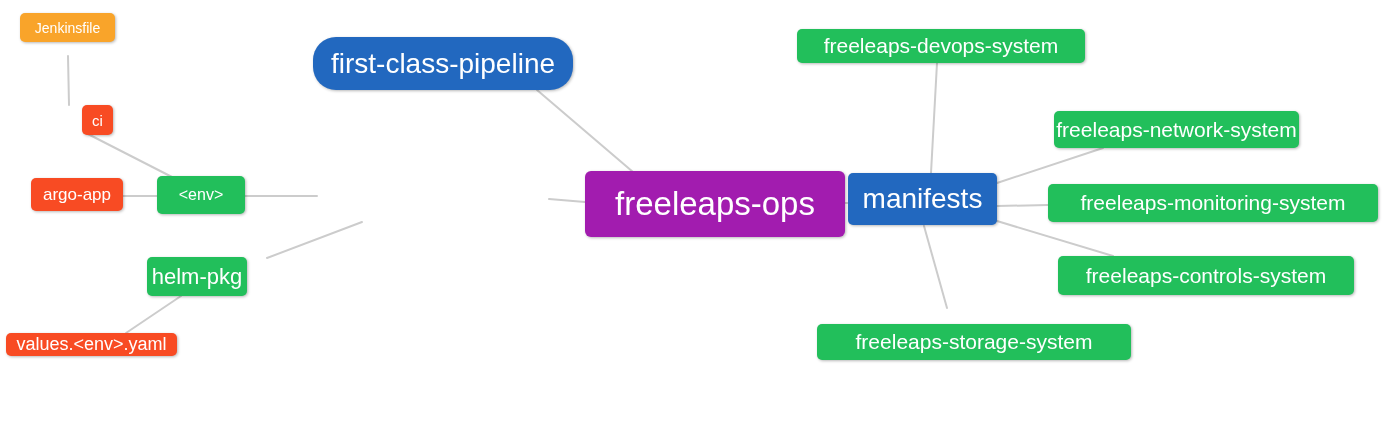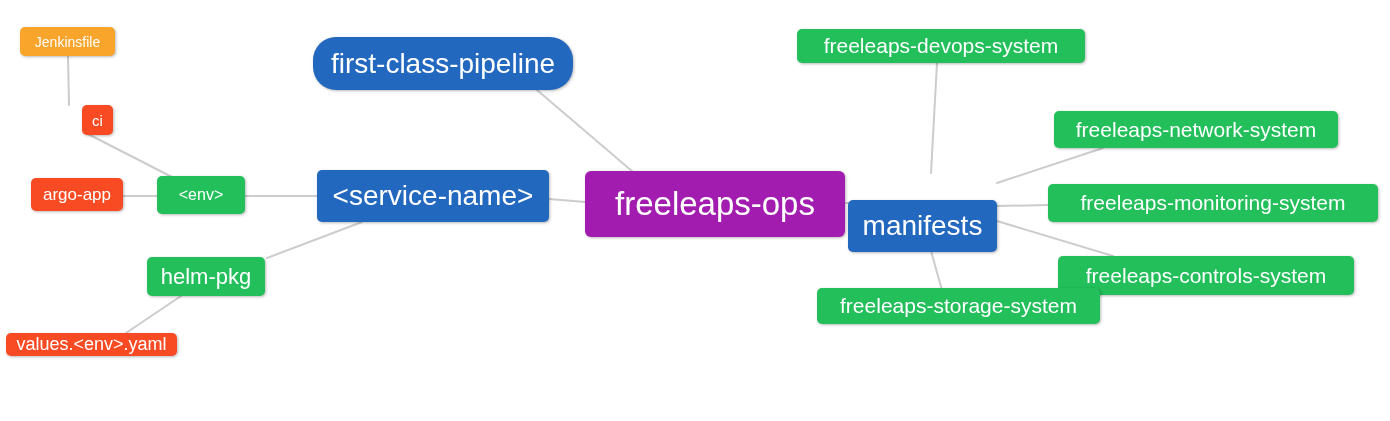--- a/index.html
+++ b/index.html
@@ -33,35 +33,35 @@
     align-items: center;
     justify-content: center;
     white-space: nowrap;
     color: #ffffff;
     border-radius: 5px;
     box-shadow: 1px 1px 3px rgba(0,0,0,0.28);
     cursor: pointer;
     user-select: none;
   }
   
-  .n-jenkinsfile        { left: 20px;   top: 27px;  width: 95px;  height: 29px; font-size: 14px; }
+  .n-jenkinsfile        { left: 20px;   top: 13px;  width: 95px;  height: 29px; font-size: 14px; }
   .n-ci                 { left: 54px;   top: 105px; width: 31px;  height: 30px; font-size: 15px; }
   .n-argo-app           { left: 31px;   top: 178px; width: 92px;  height: 33px; font-size: 17px; }
   .n-env                { left: 157px;  top: 176px; width: 88px;  height: 38px; font-size: 16px; }
-  .n-helm-pkg           { left: 147px;  top: 257px; width: 118px; height: 39px; font-size: 22px; }
+  .n-helm-pkg           { left: 147px;  top: 257px; width: 100px; height: 39px; font-size: 22px; }
   .n-values-env-yaml    { left: 6px;    top: 333px; width: 171px; height: 23px; font-size: 18px; }
   .n-first-class-pipeline { left: 313px; top: 37px;  width: 260px; height: 53px; font-size: 28px; }
   .n-service-name       { left: 317px;  top: 170px; width: 232px; height: 52px; font-size: 28px; }
   .n-freeleaps-ops      { left: 585px;  top: 171px; width: 260px; height: 66px; font-size: 33px; border-radius: 6px; }
-  .n-manifests          { left: 848px;  top: 173px; width: 149px; height: 52px; font-size: 28px; margin-top: 27px; }
+  .n-manifests          { left: 848px;  top: 173px; width: 149px; height: 52px; font-size: 28px; }
   .n-devops-system      { left: 797px;  top: 29px;  width: 288px; height: 34px; font-size: 21px; }
-  .n-network-system     { left: 1054px; top: 111px; width: 284px; height: 37px; font-size: 21px; }
+  .n-network-system     { left: 1054px; top: 111px; width: 245px; height: 37px; font-size: 21px; }
   .n-monitoring-system  { left: 1048px; top: 184px; width: 330px; height: 38px; font-size: 21px; }
   .n-controls-system    { left: 1058px; top: 256px; width: 296px; height: 39px; font-size: 21px; }
-  .n-storage-system     { left: 817px;  top: 288px; width: 283px; height: 36px; font-size: 21px; }
+  .n-storage-system     { left: 817px;  top: 324px; width: 314px; height: 36px; font-size: 21px; }
 </style>
 </head>
 <body>
 
 <div class="canvas">
 
   <svg class="edges" viewBox="0 0 1390 421" xmlns="http://www.w3.org/2000/svg">
     <line x1="68" y1="56" x2="69" y2="105"></line>
     <line x1="84" y1="132" x2="172" y2="177"></line>
     <line x1="123" y1="196" x2="157" y2="196"></line>
@@ -85,21 +85,20 @@
   <div class="node n-argo-app" style="background: rgb(248, 75, 35);">argo-app</div>
 
   <div class="node n-env" style="background: rgb(34, 191, 91);">&lt;env&gt;</div>
 
   <div class="node n-helm-pkg" style="background: rgb(34, 191, 91);">helm-pkg</div>
 
   <div class="node n-values-env-yaml" style="background: rgb(248, 75, 35);">values.&lt;env&gt;.yaml</div>
 
   <div class="node n-first-class-pipeline" style="background: rgb(34, 104, 191); border-radius: 23px;">first-class-pipeline</div>
 
-  <div class="node n-service-name" style="background: rgb(34, 104, 191);">&lt;service-name&gt;</div>
 
   <div class="node n-freeleaps-ops" style="background: #a21caf;">freeleaps-ops</div>
 
   <div class="node n-manifests" style="background: rgb(34, 104, 191);">manifests</div>
 
   <div class="node n-devops-system" style="background: rgb(34, 191, 91);">freeleaps-devops-system</div>
 
   <div class="node n-network-system" style="background: rgb(34, 191, 91);">freeleaps-network-system</div>
 
   <div class="node n-monitoring-system" style="background: rgb(34, 191, 91);">freeleaps-monitoring-system</div>

